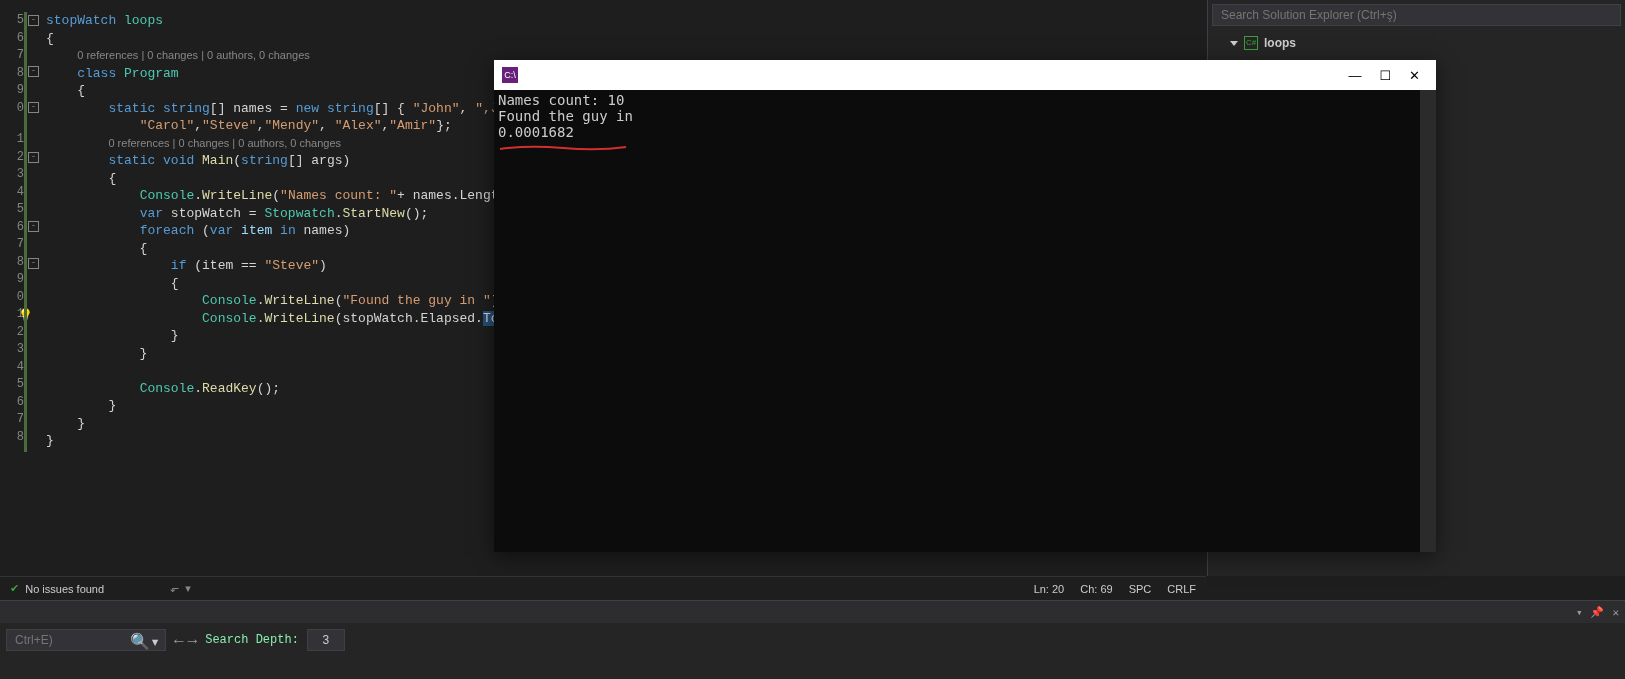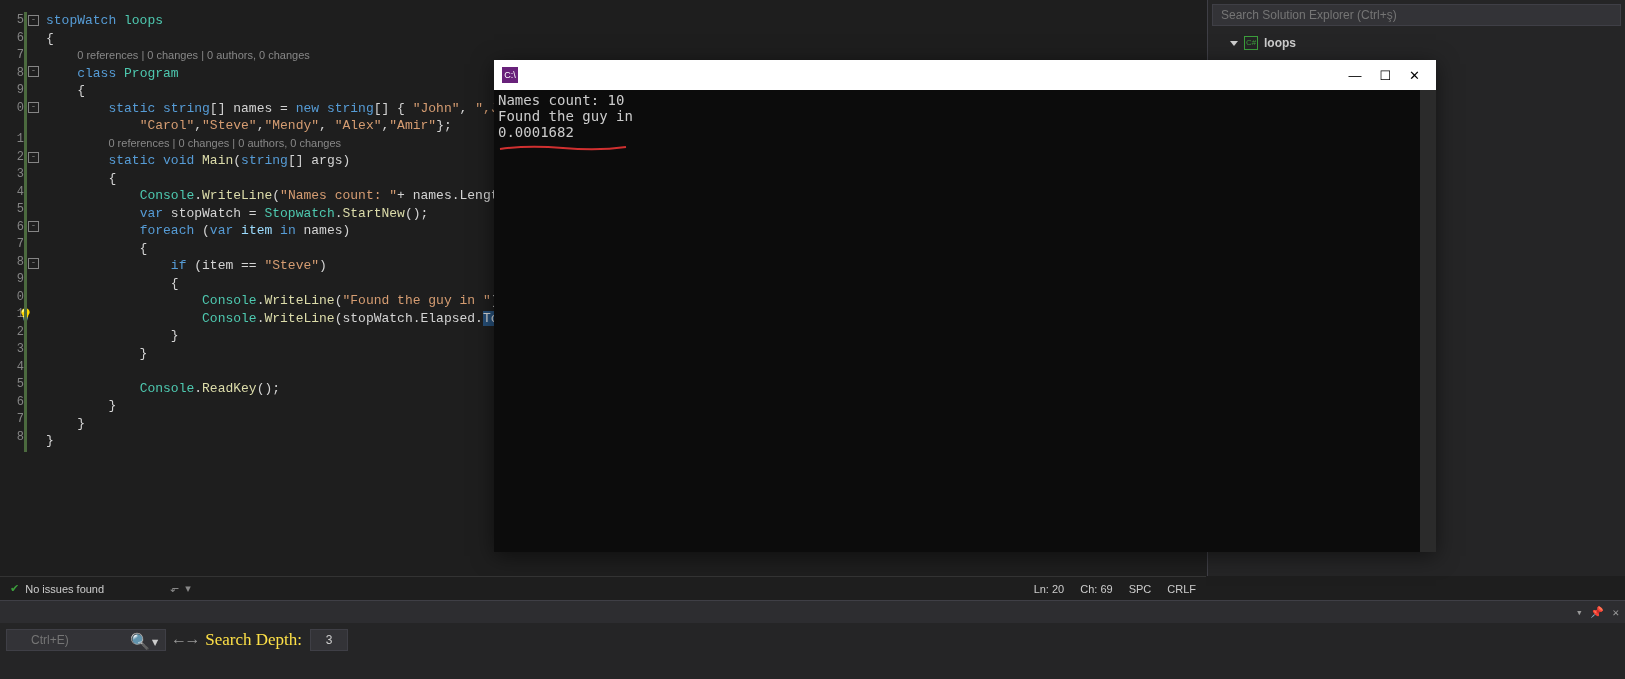--- a/index.html
+++ b/index.html
@@ -248,26 +248,26 @@
   align-items: center;
   padding: 6px;
   gap: 8px;
 }
 .bp-search-input {
   width: 160px;
   height: 22px;
   background: #333337;
   border: 1px solid #3f3f46;
   color: #ccc;
-  padding: 2px 22px 2px 24px;
+  padding: 2px 22px 2px 8px;
   font-family: 'Segoe UI', sans-serif;
   font-size: 12px;
 }
 .bp-arrows { display:flex; gap:4px; color:#999; }
-.bp-label { color: #fde047; font-family:Liberation Serif, serif; font-size:17px; }
+.bp-label { color: #86efac; font-family:Liberation Mono, monospace; font-size:12px; }
 .bp-depth {
   width: 38px;
   height: 22px;
   background: #333337;
   border: 1px solid #3f3f46;
   color: #ccc;
   text-align: center;
   font-size: 12px;
 }
 </style>

